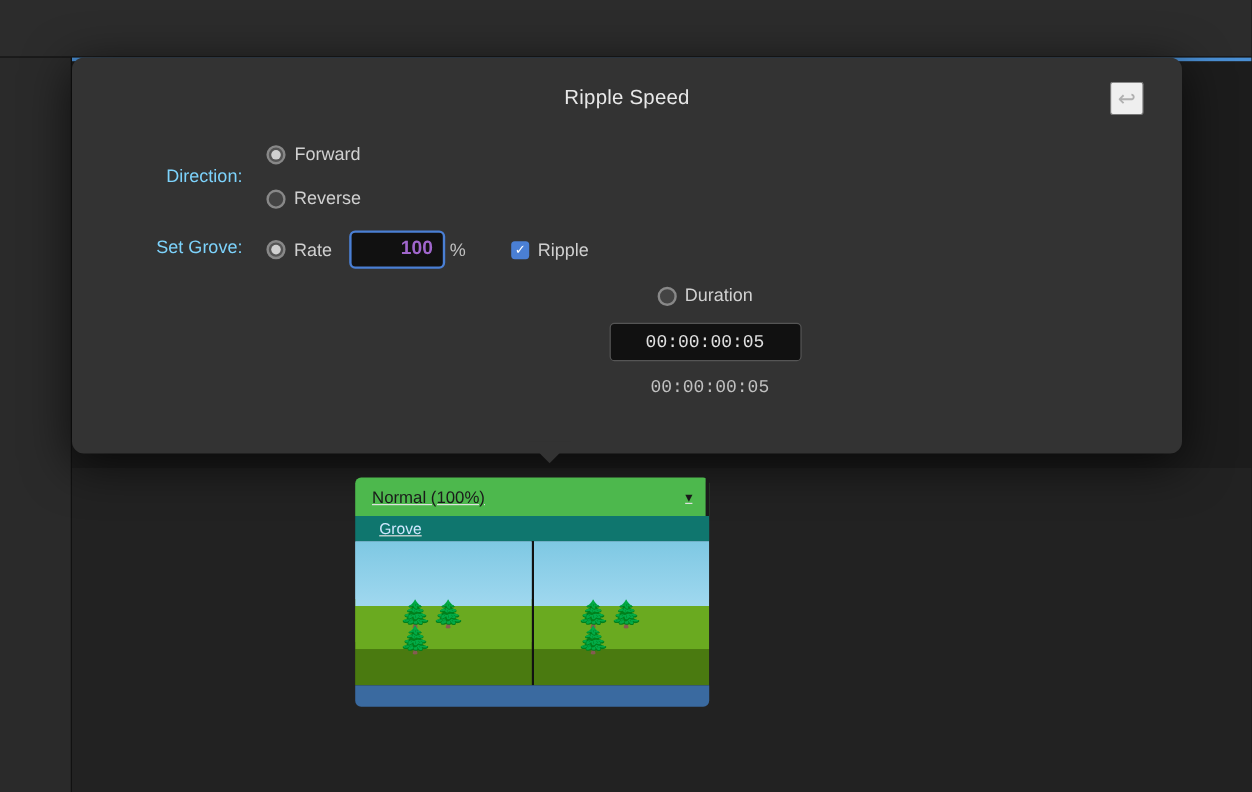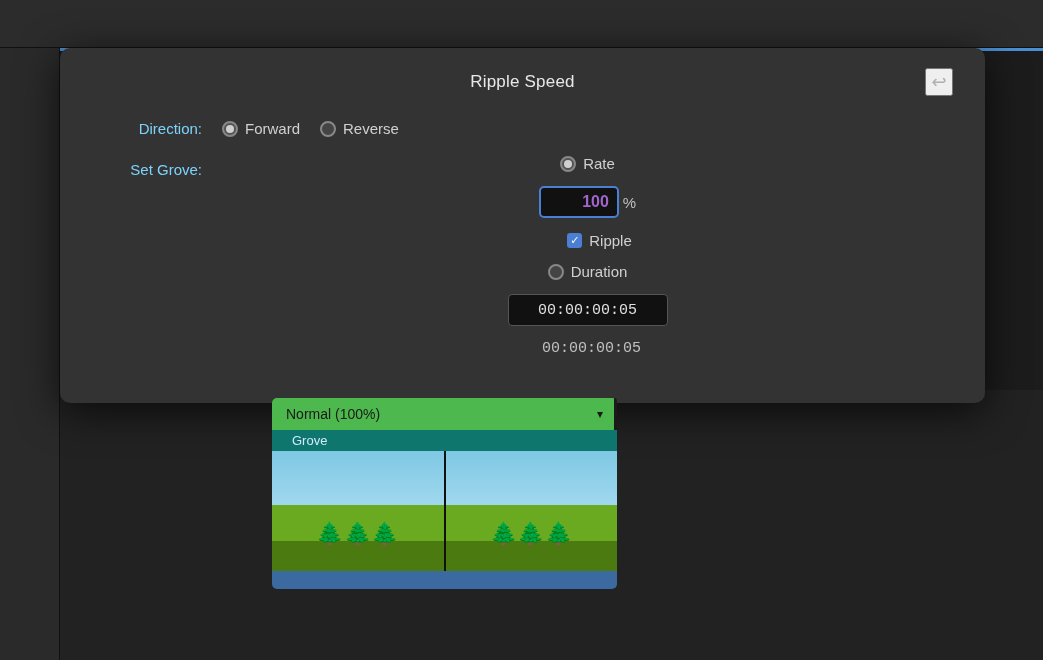--- a/index.html
+++ b/index.html
@@ -110,20 +110,21 @@
       text-align: right;
       margin-right: 20px;
       flex-shrink: 0;
     }
 
     
     .radio-group {
       display: flex;
       align-items: center;
       gap: 20px;
+      flex-direction: column;
     }
 
     .radio-option {
       display: flex;
       align-items: center;
       gap: 7px;
       cursor: pointer;
     }
 
     .radio-circle {
@@ -162,21 +163,20 @@
       display: flex;
       flex-direction: column;
       gap: 14px;
       flex: 1;
     }
 
     .speed-row {
       display: flex;
       align-items: center;
       gap: 14px;
-      flex-direction: column;
     }
 
     
     .rate-input-wrap {
       display: flex;
       align-items: center;
       gap: 4px;
     }
 
     .rate-input {
@@ -250,22 +250,23 @@
       font-size: 15px;
       font-family: 'SF Mono', 'Courier New', monospace;
       color: #c0c0c0;
       margin-left: 8px;
     }
 
     
     .clip-container {
       position: absolute;
       top: 398px;
-      left: 272px;
-      width: 345px;
+      left: 296px;
+      width: 295px;
+      text-decoration: underline;
     }
 
     .clip-header {
       background: #4db84d;
       border-radius: 5px 5px 0 0;
       padding: 5px 14px;
       display: flex;
       align-items: center;
       justify-content: space-between;
       height: 32px;

